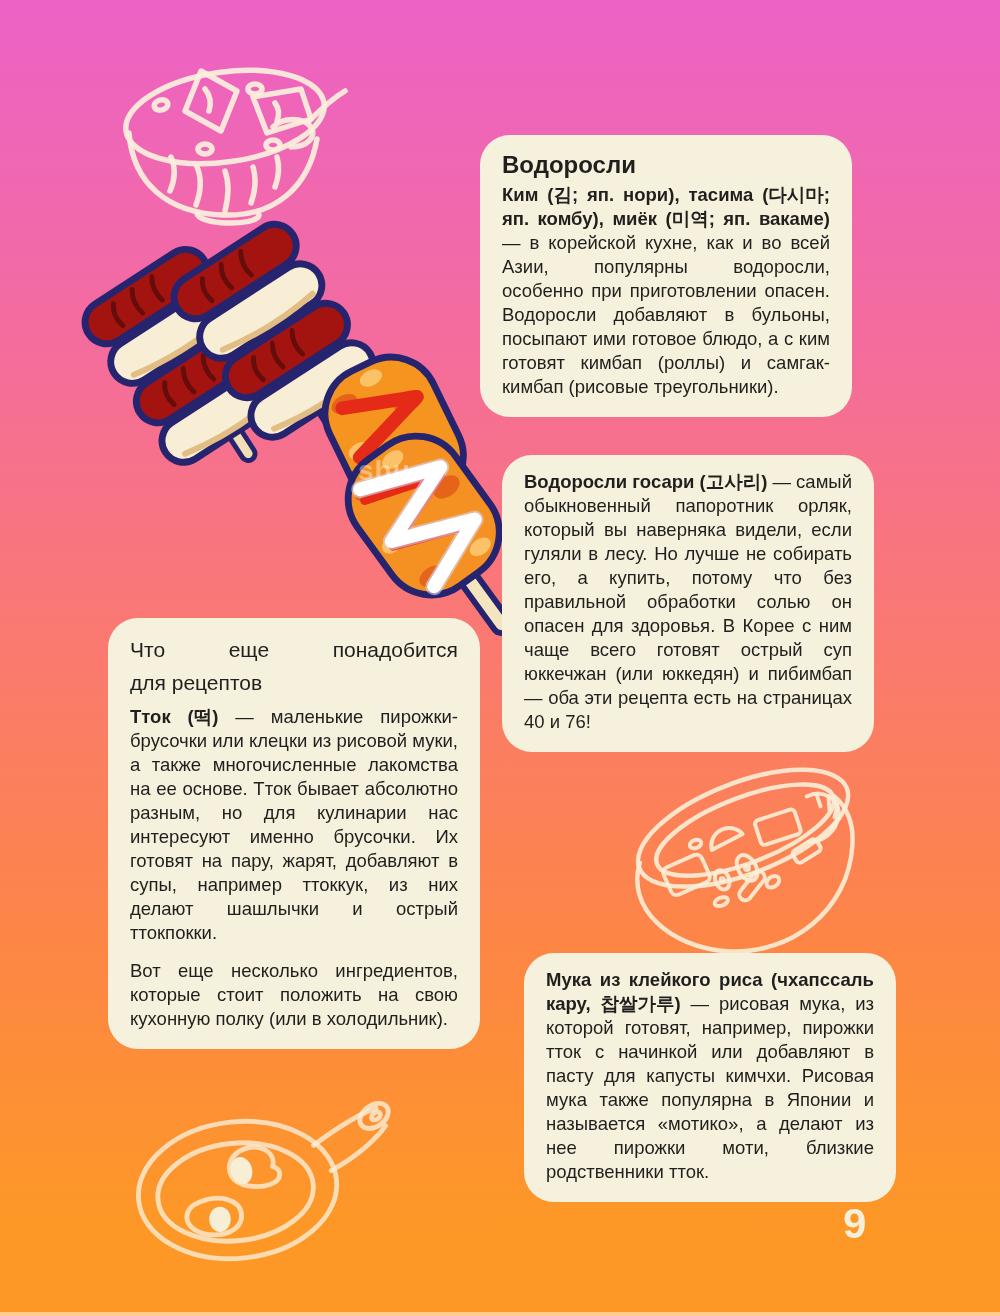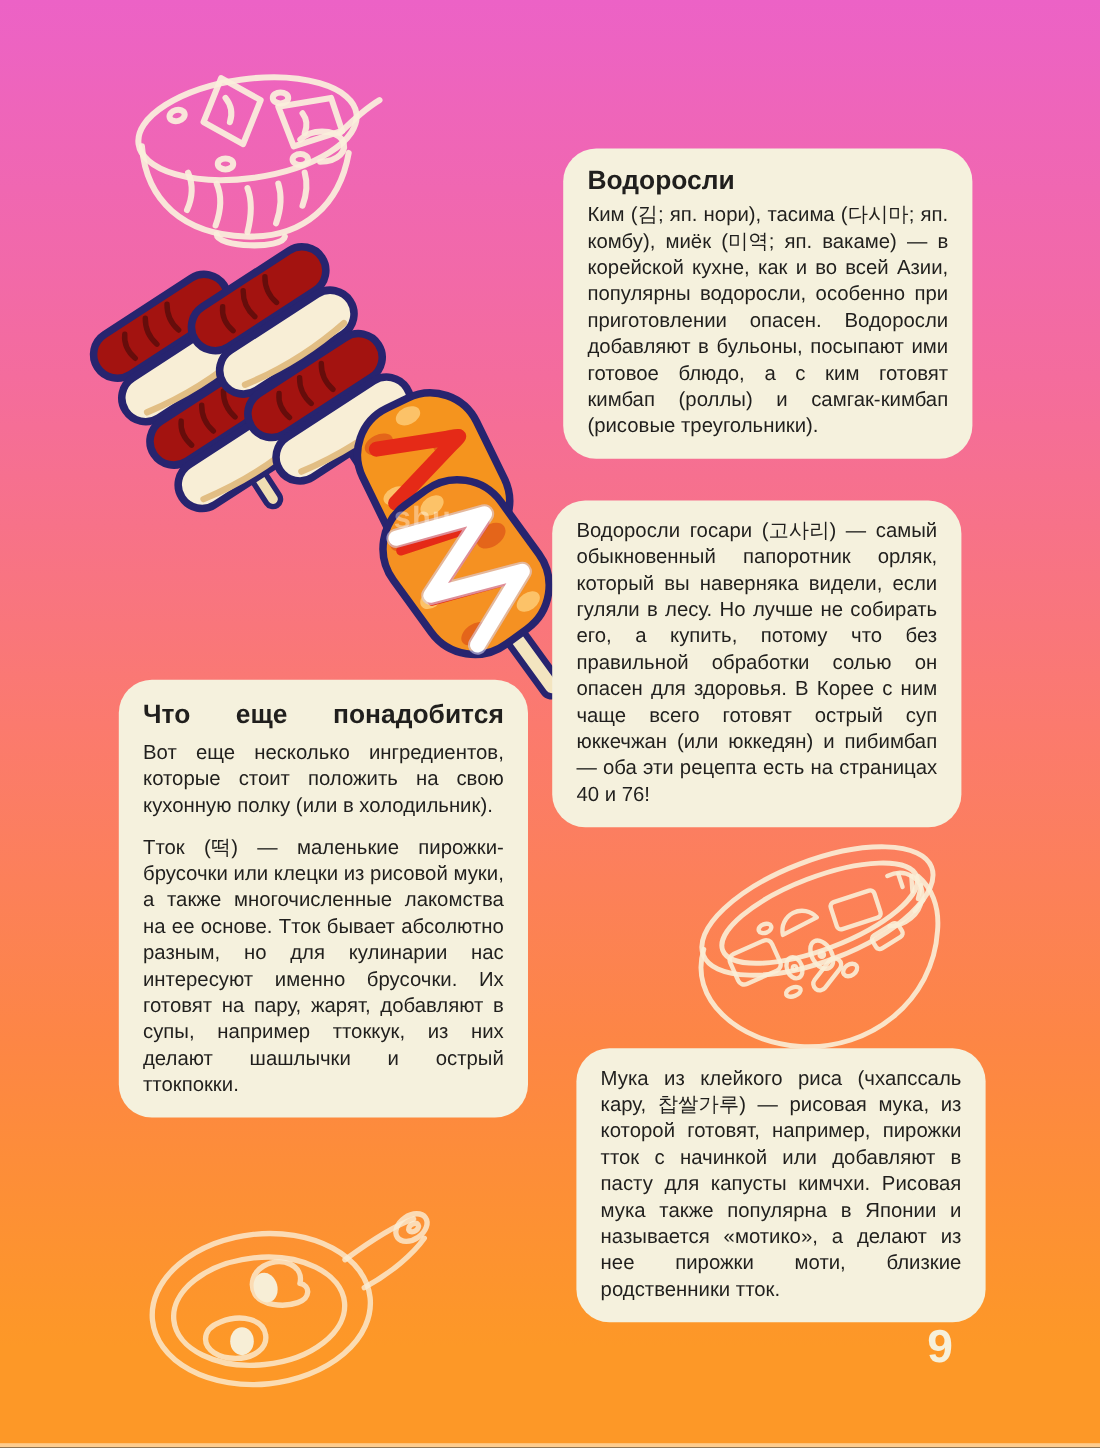--- a/index.html
+++ b/index.html
@@ -26,37 +26,37 @@
     padding: 15px 22px 18px 22px;
     color: #201f1d;
   }
   .card p {
     font-size: 18.5px;
     line-height: 24px;
     text-align: justify;
     color: #201f1d;
   }
   .card p + p { margin-top: 14px; }
-  .lead { font-weight: 400; margin-top: 33px; }
+  .lead { font-weight: 700; margin-top: 33px; }
   .card-title {
     font-weight: 700;
     font-size: 24px;
     line-height: 30px;
     margin-bottom: 3px;
   }
   .big-title-line {
-    font-weight: 700;
-    font-size: 24px;
+    font-weight: 400;
+    font-size: 21px;
     line-height: 33px;
     display: block;
   }
   .line1 { text-align: justify; text-align-last: justify; }
   .big-title-wrap { margin-bottom: 6px; }
 
-  .card-seaweed   { left: 512px; top: 135px; }
+  .card-seaweed   { left: 480px; top: 135px; }
   .card-fern      { left: 502px; top: 455px; }
   .card-extras    { left: 108px; top: 618px; }
   .card-riceflour { left: 524px; top: 953px; }
 
   .illus { position: absolute; }
   .illus svg { overflow: visible; display: block; }
   .illus-soup-bowl   { left: 105px; top: 45px;  width: 250px; height: 180px; }
   .illus-skewers     { left: 100px; top: 218px; width: 260px; height: 255px; }
   .illus-corndogs    { left: 305px; top: 350px; width: 205px; height: 265px; }
   .illus-ingredients { left: 618px; top: 748px; width: 278px; height: 210px; }
@@ -201,23 +201,24 @@
     <p><span class="lead">Ким (김; яп. нори), тасима (다시마; яп. комбу), миёк (미역; яп. вакаме)</span><span> — в корейской кухне, как и во всей Азии, популярны водоросли, особенно при приготовлении опасен. Водоросли добавляют в бульоны, посыпают ими готовое блюдо, а с ким готовят кимбап (роллы) и самгак-кимбап (рисовые треугольники).</span></p>
   </div>
 
   <div class="card card-fern">
     <p><span class="lead">Водоросли госари (고사리)</span><span> — самый обыкновенный папоротник орляк, который вы наверняка видели, если гуляли в лесу. Но лучше не собирать его, а купить, потому что без правильной обработки солью он опасен для здоровья. В Корее с ним чаще всего готовят острый суп юккечжан (или юккедян) и пибимбап — оба эти рецепта есть на страницах 40 и 76!</span></p>
   </div>
 
   <div class="card card-extras">
     <div class="big-title-wrap">
       <span class="big-title-line line1">Что еще понадобится</span>
+      <span class="big-title-line">для рецептов</span>
     </div>
+    <p><span class="lead">Тток (떡)</span><span> — маленькие пирожки-брусочки или клецки из рисовой муки, а также многочисленные лакомства на ее основе. Тток бывает абсолютно разным, но для кулинарии нас интересуют именно брусочки. Их готовят на пару, жарят, добавляют в супы, например ттоккук, из них делают шашлычки и острый ттокпокки.</span></p>
     <p>Вот еще несколько ингредиентов, которые стоит положить на свою кухонную полку (или в холодильник).</p>
-    <p><span class="lead">Тток (떡)</span><span> — маленькие пирожки-брусочки или клецки из рисовой муки, а также многочисленные лакомства на ее основе. Тток бывает абсолютно разным, но для кулинарии нас интересуют именно брусочки. Их готовят на пару, жарят, добавляют в супы, например ттоккук, из них делают шашлычки и острый ттокпокки.</span></p>
   </div>
 
   <div class="illus illus-ingredients">
     <svg viewBox="0 0 280 210" width="278" height="210">
       <g stroke="rgba(250,238,215,0.9)" stroke-width="4.5" fill="none" stroke-linecap="round" stroke-linejoin="round">
         <path d="M 22,115 C 8,160 52,200 110,204 C 175,208 232,162 236,98 C 238,75 230,58 218,48"></path>
         <ellipse cx="126" cy="80" rx="112" ry="46" transform="rotate(-21 126 80)"></ellipse>
         <ellipse cx="128" cy="82" rx="95" ry="33" transform="rotate(-21 128 82)"></ellipse>
         <g stroke-width="4">
           <rect x="48" y="112" width="42" height="30" rx="6" transform="rotate(-24 69 127)"></rect>

